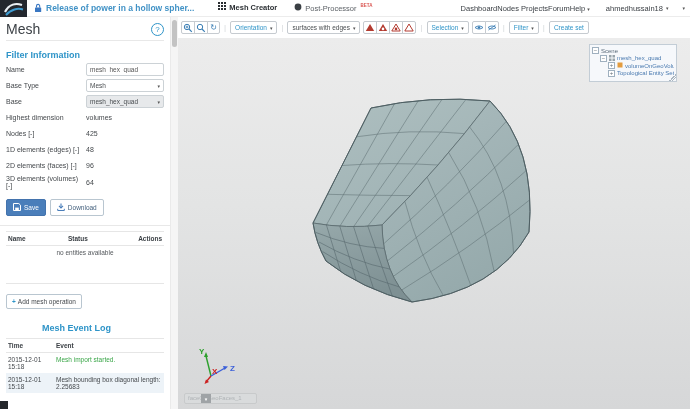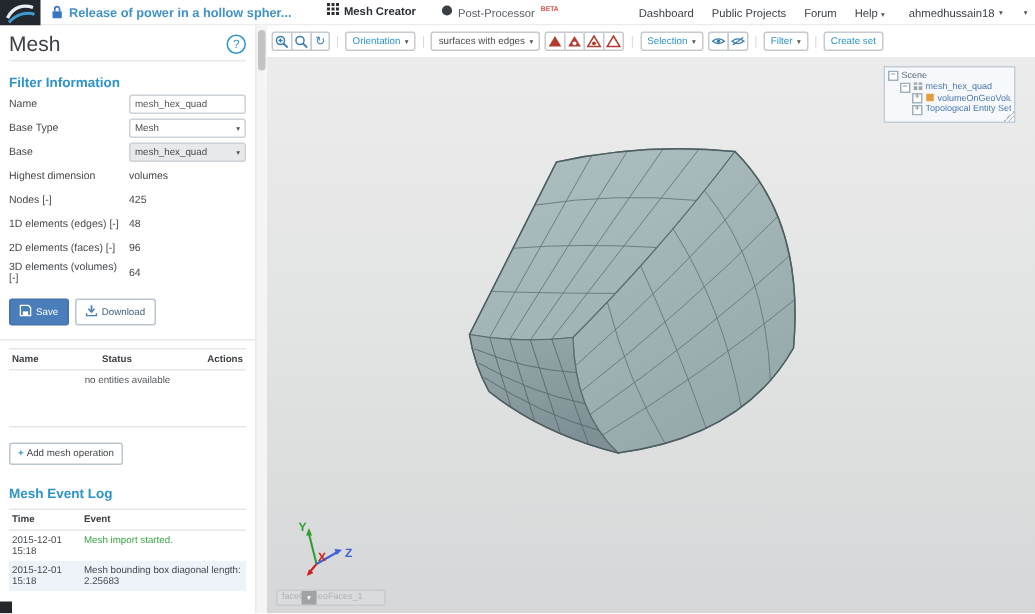--- a/index.html
+++ b/index.html
@@ -9,21 +9,21 @@
 
   
   .hdr { display:flex; align-items:center; height:17px; background:#fff; border-bottom:1px solid #ececec; }
   .logo { width:27px; height:17px; background:#23272e; flex:0 0 27px; display:flex; align-items:center; justify-content:center; }
   .lock { margin-left:7px; display:flex; }
   .proj-title { margin-left:4px; font-size:8.5px; font-weight:bold; color:#4192c6; white-space:nowrap; }
   .tabs { display:flex; margin-left:22px; gap:13px; height:17px; align-items:center; }
   .tab { display:flex; align-items:center; gap:3px; font-size:7.5px; color:#5a5f64; height:28px; padding:0 2px; }
   .tab.active { color:#2b2f33; border-bottom:2px solid #2e94c8; font-weight:bold; }
   .tab sup { font-size:4.5px; color:#d9534f; position:relative; top:-3px; margin-left:1px; font-weight:bold; }
-  .hnav { display:flex; margin-left:auto; gap:12px; font-size:7.5px; color:#3c4146; align-items:center; }
+  .hnav { display:flex; margin-left:auto; gap:0; font-size:7.5px; color:#3c4146; align-items:center; }
   .hnav span { white-space:nowrap; }
   .user { display:flex; align-items:center; gap:3px; margin-left:16px; font-size:7.5px; white-space:nowrap; }
   .caret { font-size:5px; color:#555; }
   .far-caret { margin:0 5px 0 14px; font-size:5px; color:#555; }
 
   
   .main { display:flex; height:392px; }
   .panel { width:170px; flex:0 0 170px; background:#fff; padding:0 6px; overflow:hidden; position:relative; }
   .scroll-track { width:8px; flex:0 0 8px; background:#f5f5f5; border-left:1px solid #eaeaea; position:relative; }
   .scroll-thumb { position:absolute; top:3px; left:1px; width:5px; height:27px; background:#c3c3c3; border-radius:3px; }
@@ -133,21 +133,21 @@
               <circle cx="4" cy="4" r="3.4" fill="#3a3f44"></circle>
             </svg>
         </span>
         <span>Post-Processor</span>
         <sup>BETA</sup>
       </div>
     </div>
 
     <div class="hnav">
       <span>Dashboard</span>
-      <span>Public Projects</span>
+      <span>Nodes Projects</span>
       <span>Forum</span>
       <span>
         <span>Help</span>
         <span class="caret">▾</span>
       </span>
     </div>
     <div class="user">
       <span>ahmedhussain18</span>
       <span class="caret">▾</span>
     </div>
@@ -233,21 +233,21 @@
         <span class="go-c2">Status</span>
         <span class="go-c3">Actions</span>
       </div>
       <div class="go-body">no entities available</div>
 
       <button class="btn-add">
         <span class="plus">+</span>
         <span>Add mesh operation</span>
       </button>
 
-      <div class="sec-h" style="margin-top:14px;">Mesh Event Log</div>
+      <div class="sec-h" style="margin-top:14px;margin-left:36px;">Mesh Event Log</div>
       <div class="ev-head">
         <span class="ev-c1">Time</span>
         <span class="ev-c2">Event</span>
       </div>
       <div class="ev-row">
         <span class="ev-time">2015-12-01 15:18</span>
         <span class="ev-evt ev-green">Mesh import started.</span>
       </div>
       <div class="ev-row alt">
         <span class="ev-time">2015-12-01 15:18</span>

